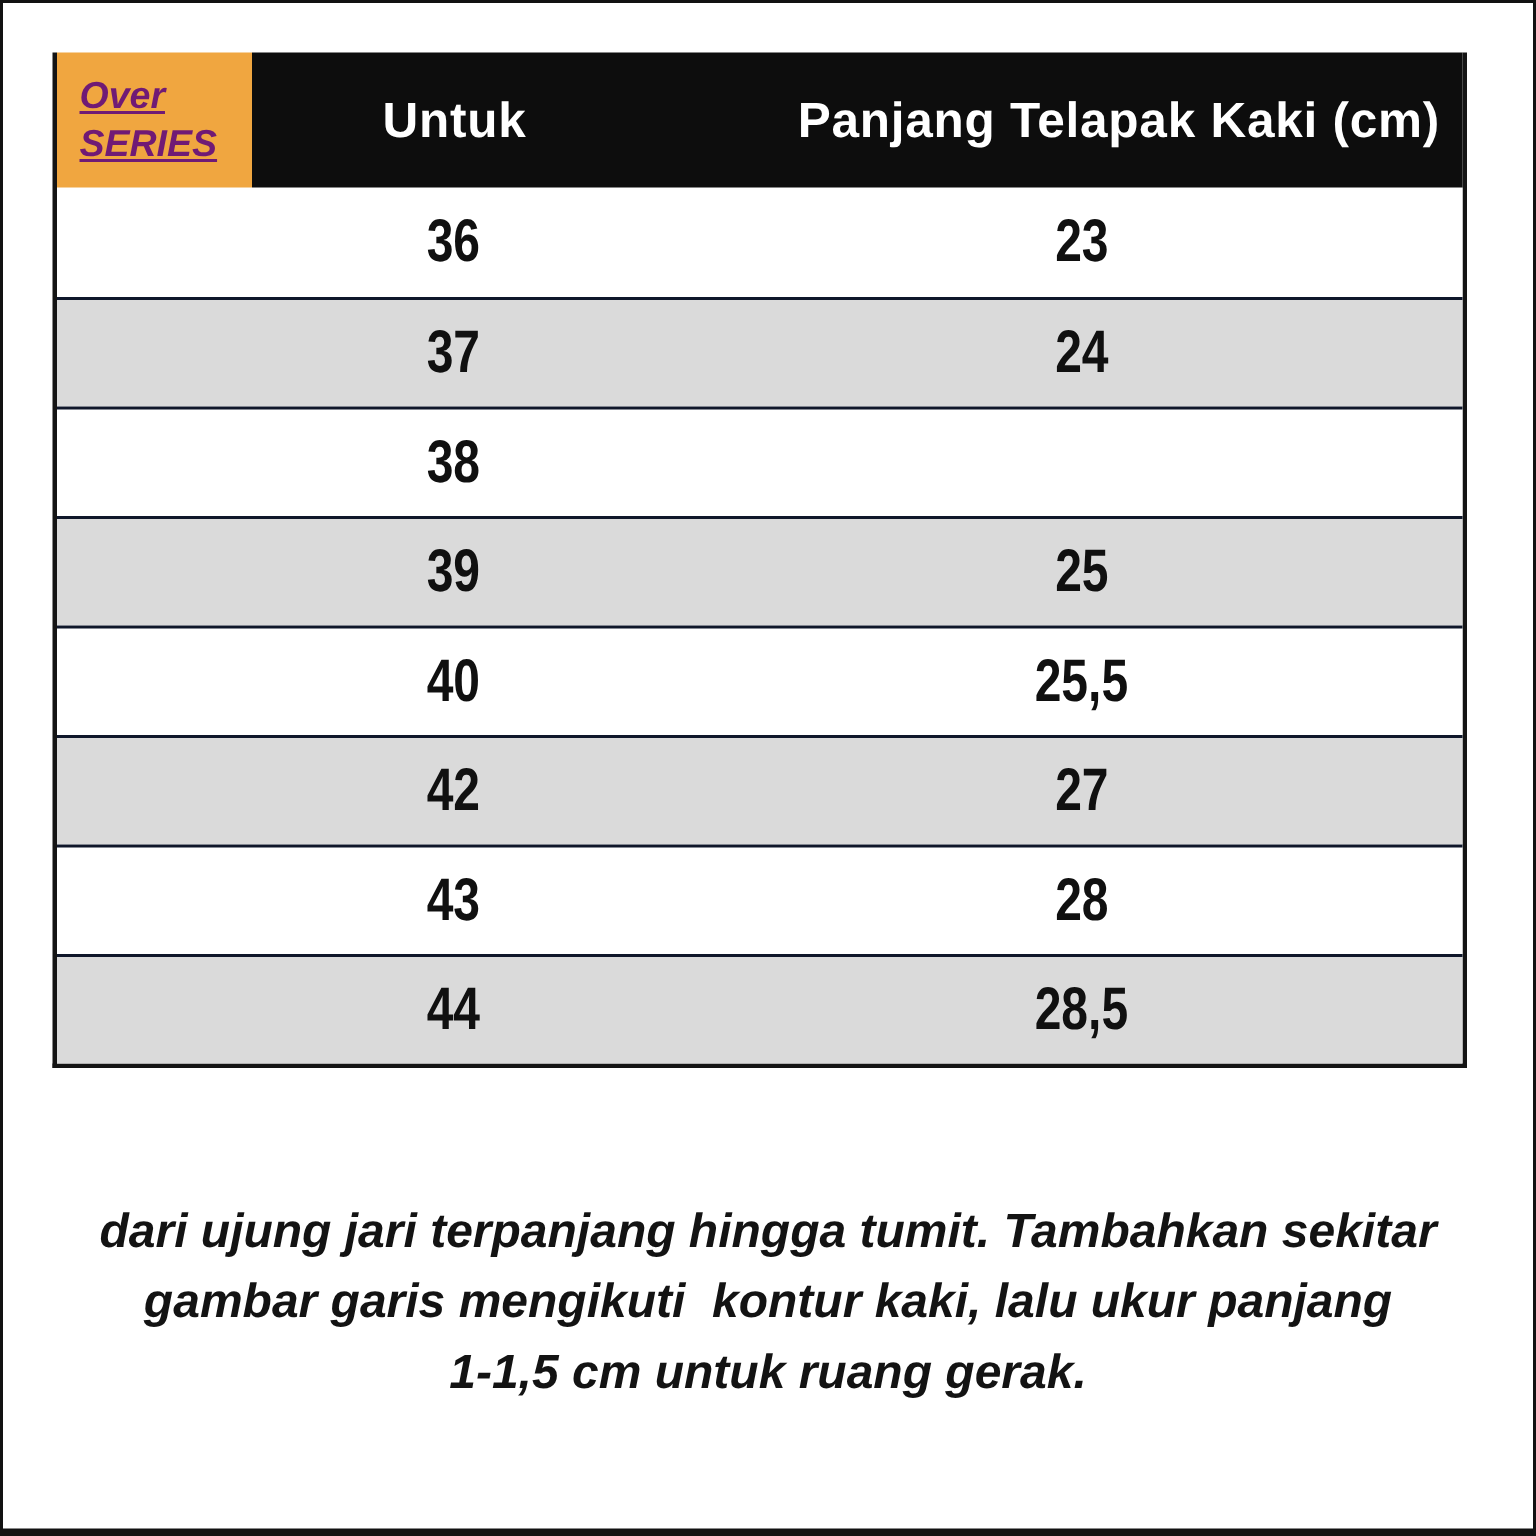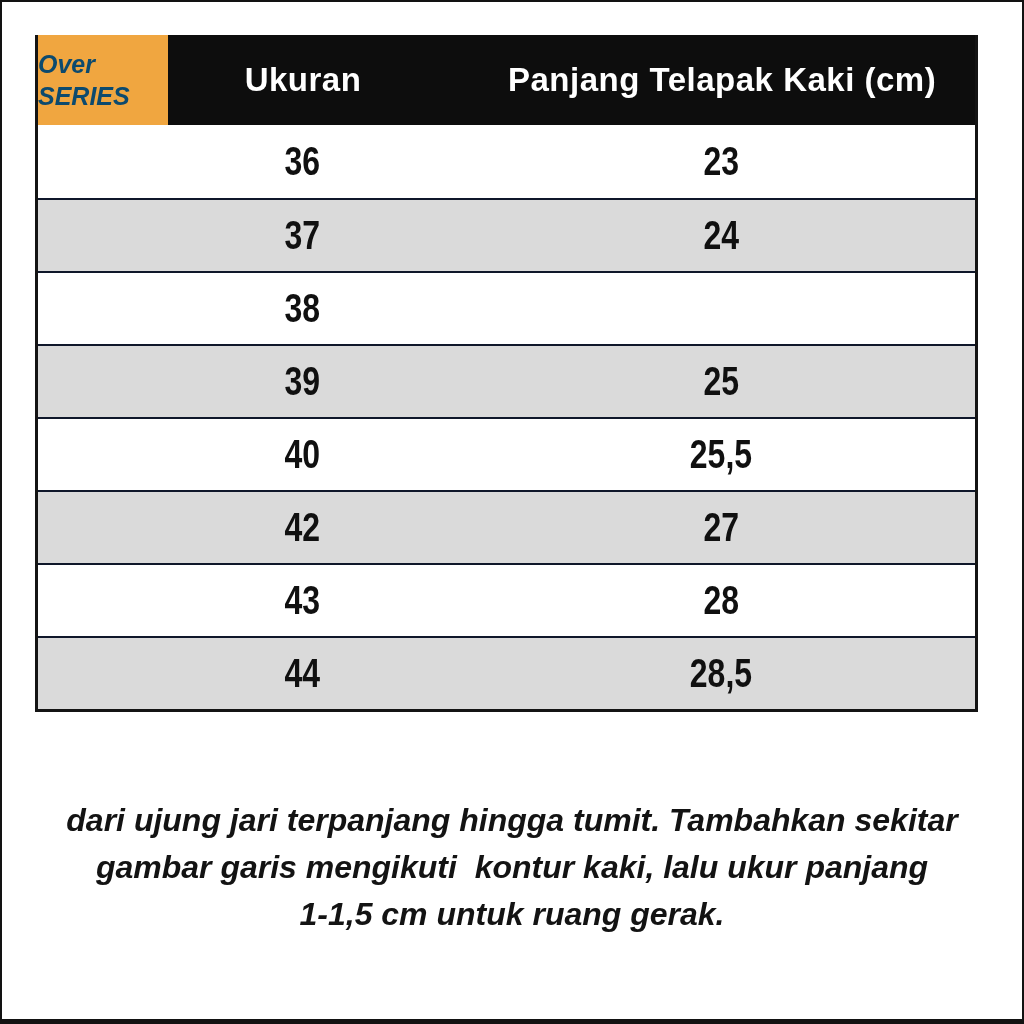--- a/index.html
+++ b/index.html
@@ -35,28 +35,30 @@
     border-bottom: 3px solid #141414;
   }
   .table-header {
     display: flex;
     height: 90px;
   }
   .badge {
     width: 130px;
     box-sizing: border-box;
     background: #F0A640;
-    color: #0c4a6e;
+    color: #701a75;
     font-style: italic;
     font-weight: bold;
     font-size: 25px;
     line-height: 1.3;
     display: flex;
     flex-direction: column;
     justify-content: center;
+    padding-left: 15px;
+    text-decoration: underline;
   }
   .header-right {
     flex: 1;
     background: #0D0D0D;
     color: #ffffff;
     display: flex;
     align-items: center;
     font-weight: bold;
     font-size: 33px;
     letter-spacing: 0.5px;
@@ -64,21 +66,21 @@
   .hcell-1 {
     width: 340px;
     box-sizing: border-box;
     padding-right: 70px;
     text-align: center;
   }
   .hcell-2 {
     flex: 1;
     box-sizing: border-box;
     padding-right: 15px;
-    text-align: left;
+    text-align: right;
   }
   .rows .row {
     display: flex;
     align-items: center;
     height: 73px;
     box-sizing: border-box;
     border-top: 2px solid #0f172a;
     background: #ffffff;
     color: #101010;
     font-weight: bold;
@@ -124,21 +126,21 @@
 <div class="page">
   <div class="frame"></div>
 
   <div class="size-table">
     <div class="table-header">
       <div class="badge">
         <span>Over</span>
         <span>SERIES</span>
       </div>
       <div class="header-right">
-        <div class="hcell-1">Ukuran</div>
+        <div class="hcell-1">Untuk</div>
         <div class="hcell-2">Panjang Telapak Kaki (cm)</div>
       </div>
     </div>
 
     <div class="rows">
       <div class="row">
         <div class="cell-size"><span class="num">36</span></div>
         <div class="cell-length"><span class="num">23</span></div>
       </div>
       <div class="row">

